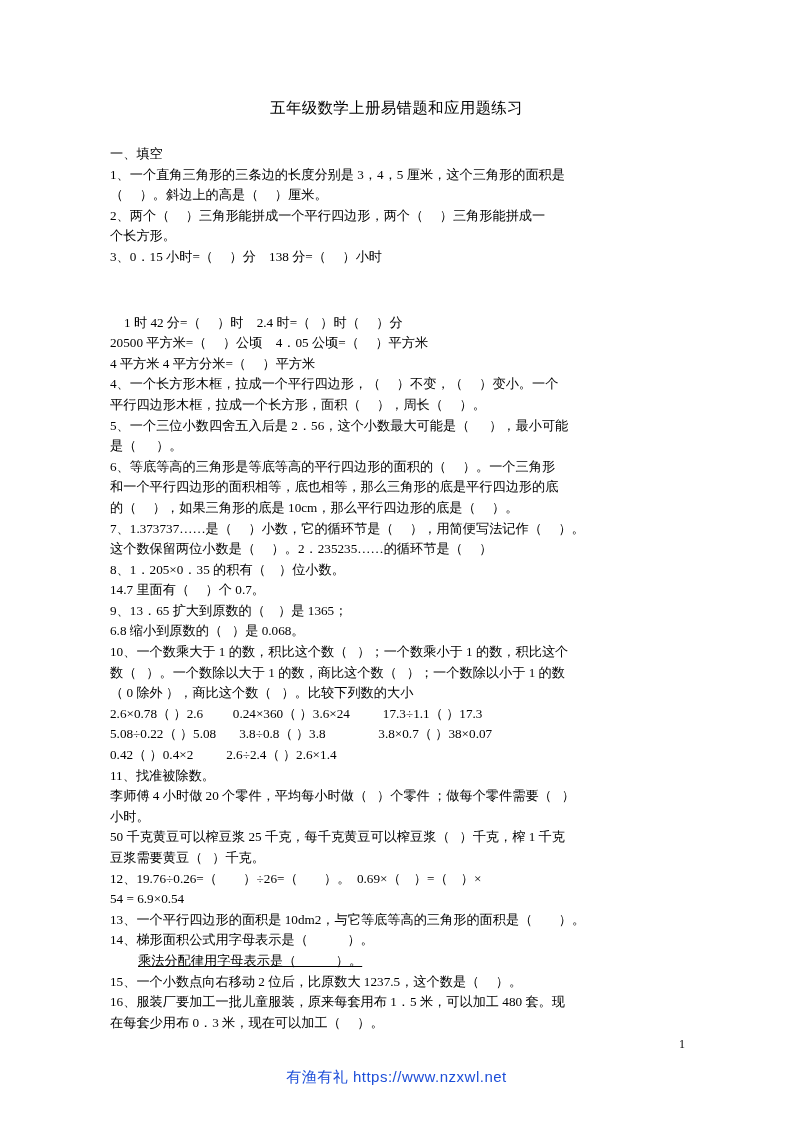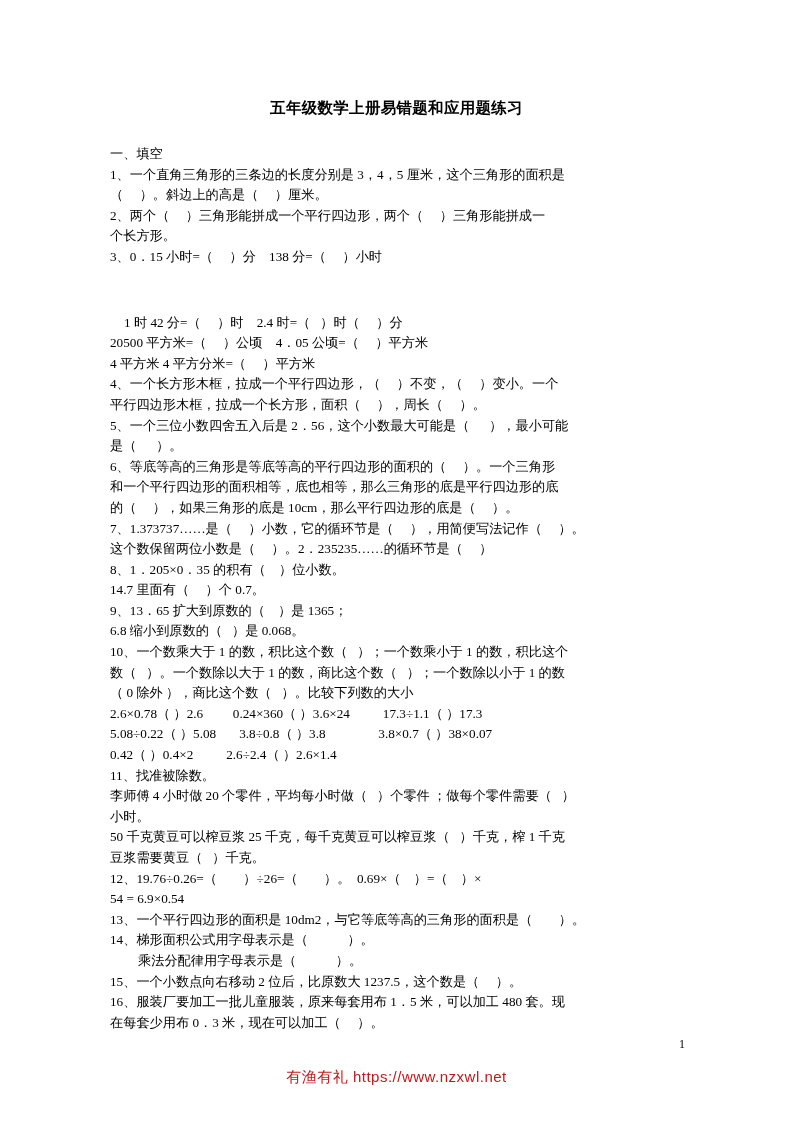--- a/index.html
+++ b/index.html
@@ -17,55 +17,55 @@
     color: #000000;
     overflow: hidden;
   }
   .doc-title {
     position: absolute;
     top: 98px;
     left: 0;
     width: 793px;
     text-align: center;
     font-size: 15.5px;
-    font-weight: bold;
+    font-weight: normal;
     letter-spacing: 0.3px;
   }
   .body-area {
     position: absolute;
     top: 144px;
     left: 110px;
     width: 580px;
     font-size: 13.2px;
     line-height: 20.6px;
   }
   .line {
     white-space: pre-wrap;
     word-break: break-all;
   }
   .indent-1 { padding-left: 14px; margin-top: 45px; }
-  .indent-2 { padding-left: 28px; }
+  .indent-2 { padding-left: 28px; text-decoration: underline; }
   .page-number {
     position: absolute;
     top: 1037px;
     left: 0;
     width: 793px;
     text-align: right;
     padding-right: 108px;
     box-sizing: border-box;
     font-size: 12px;
   }
   .footer-watermark {
     position: absolute;
     top: 1068px;
     left: 0;
     width: 793px;
     text-align: center;
     font-size: 15px;
-    color: #b91c1c;
+    color: #1d4ed8;
     letter-spacing: 0.5px;
     font-family: "Liberation Sans", sans-serif;
   }
 </style>
 </head>
 <body>
 
 <div class="page">
 
   <div class="doc-title">五年级数学上册易错题和应用题练习</div>

